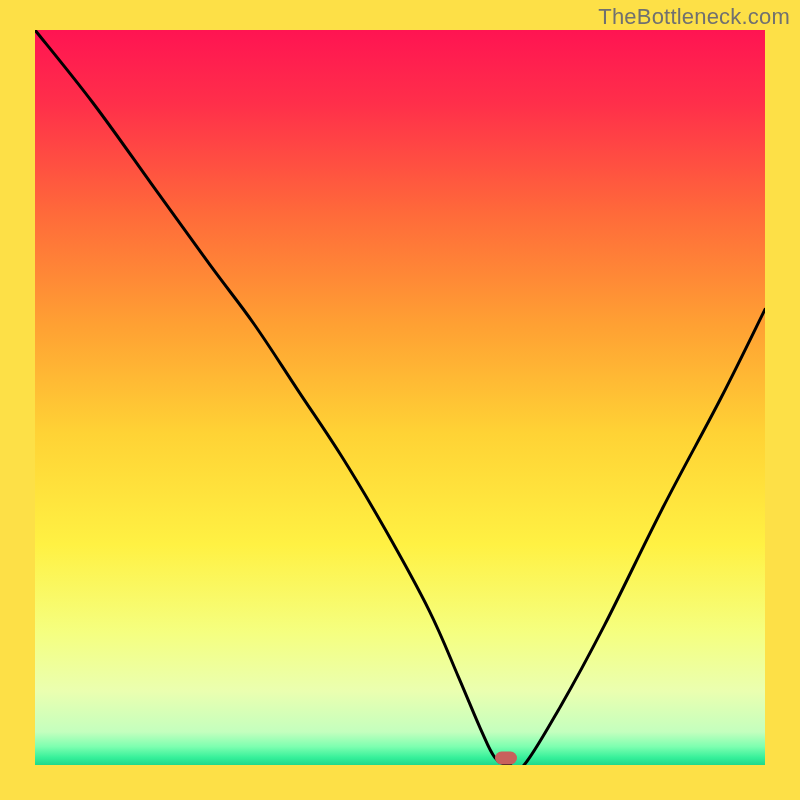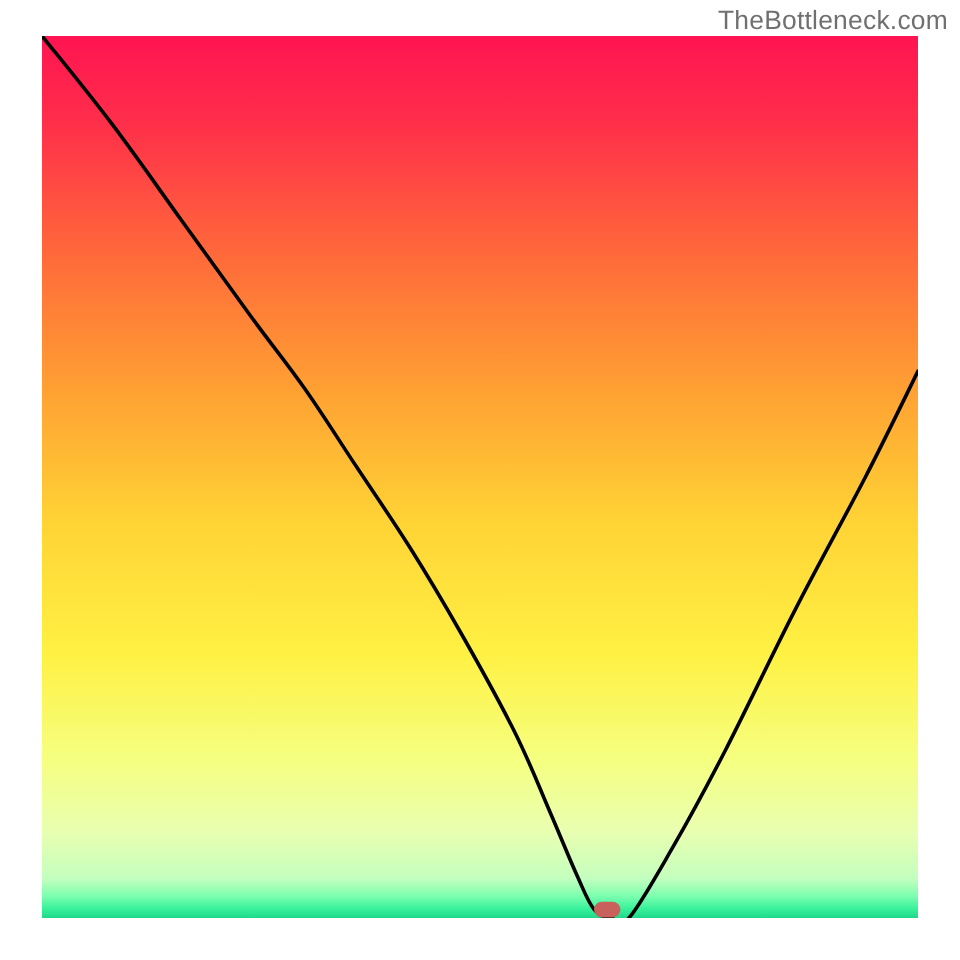--- a/index.html
+++ b/index.html
@@ -8,21 +8,21 @@
     width: 800px;
     height: 800px;
     background: #000;
     overflow: hidden;
     font-family: Arial, Helvetica, sans-serif;
   }
   .frame {
     position: relative;
     width: 800px;
     height: 800px;
-    background: #ffffff;
+    background: #fde047;
   }
   .watermark {
     position: absolute;
     top: 4px;
     right: 10px;
     color: #707070;
     font-size: 22px;
     font-weight: 500;
     letter-spacing: 0.2px;
     z-index: 10;

